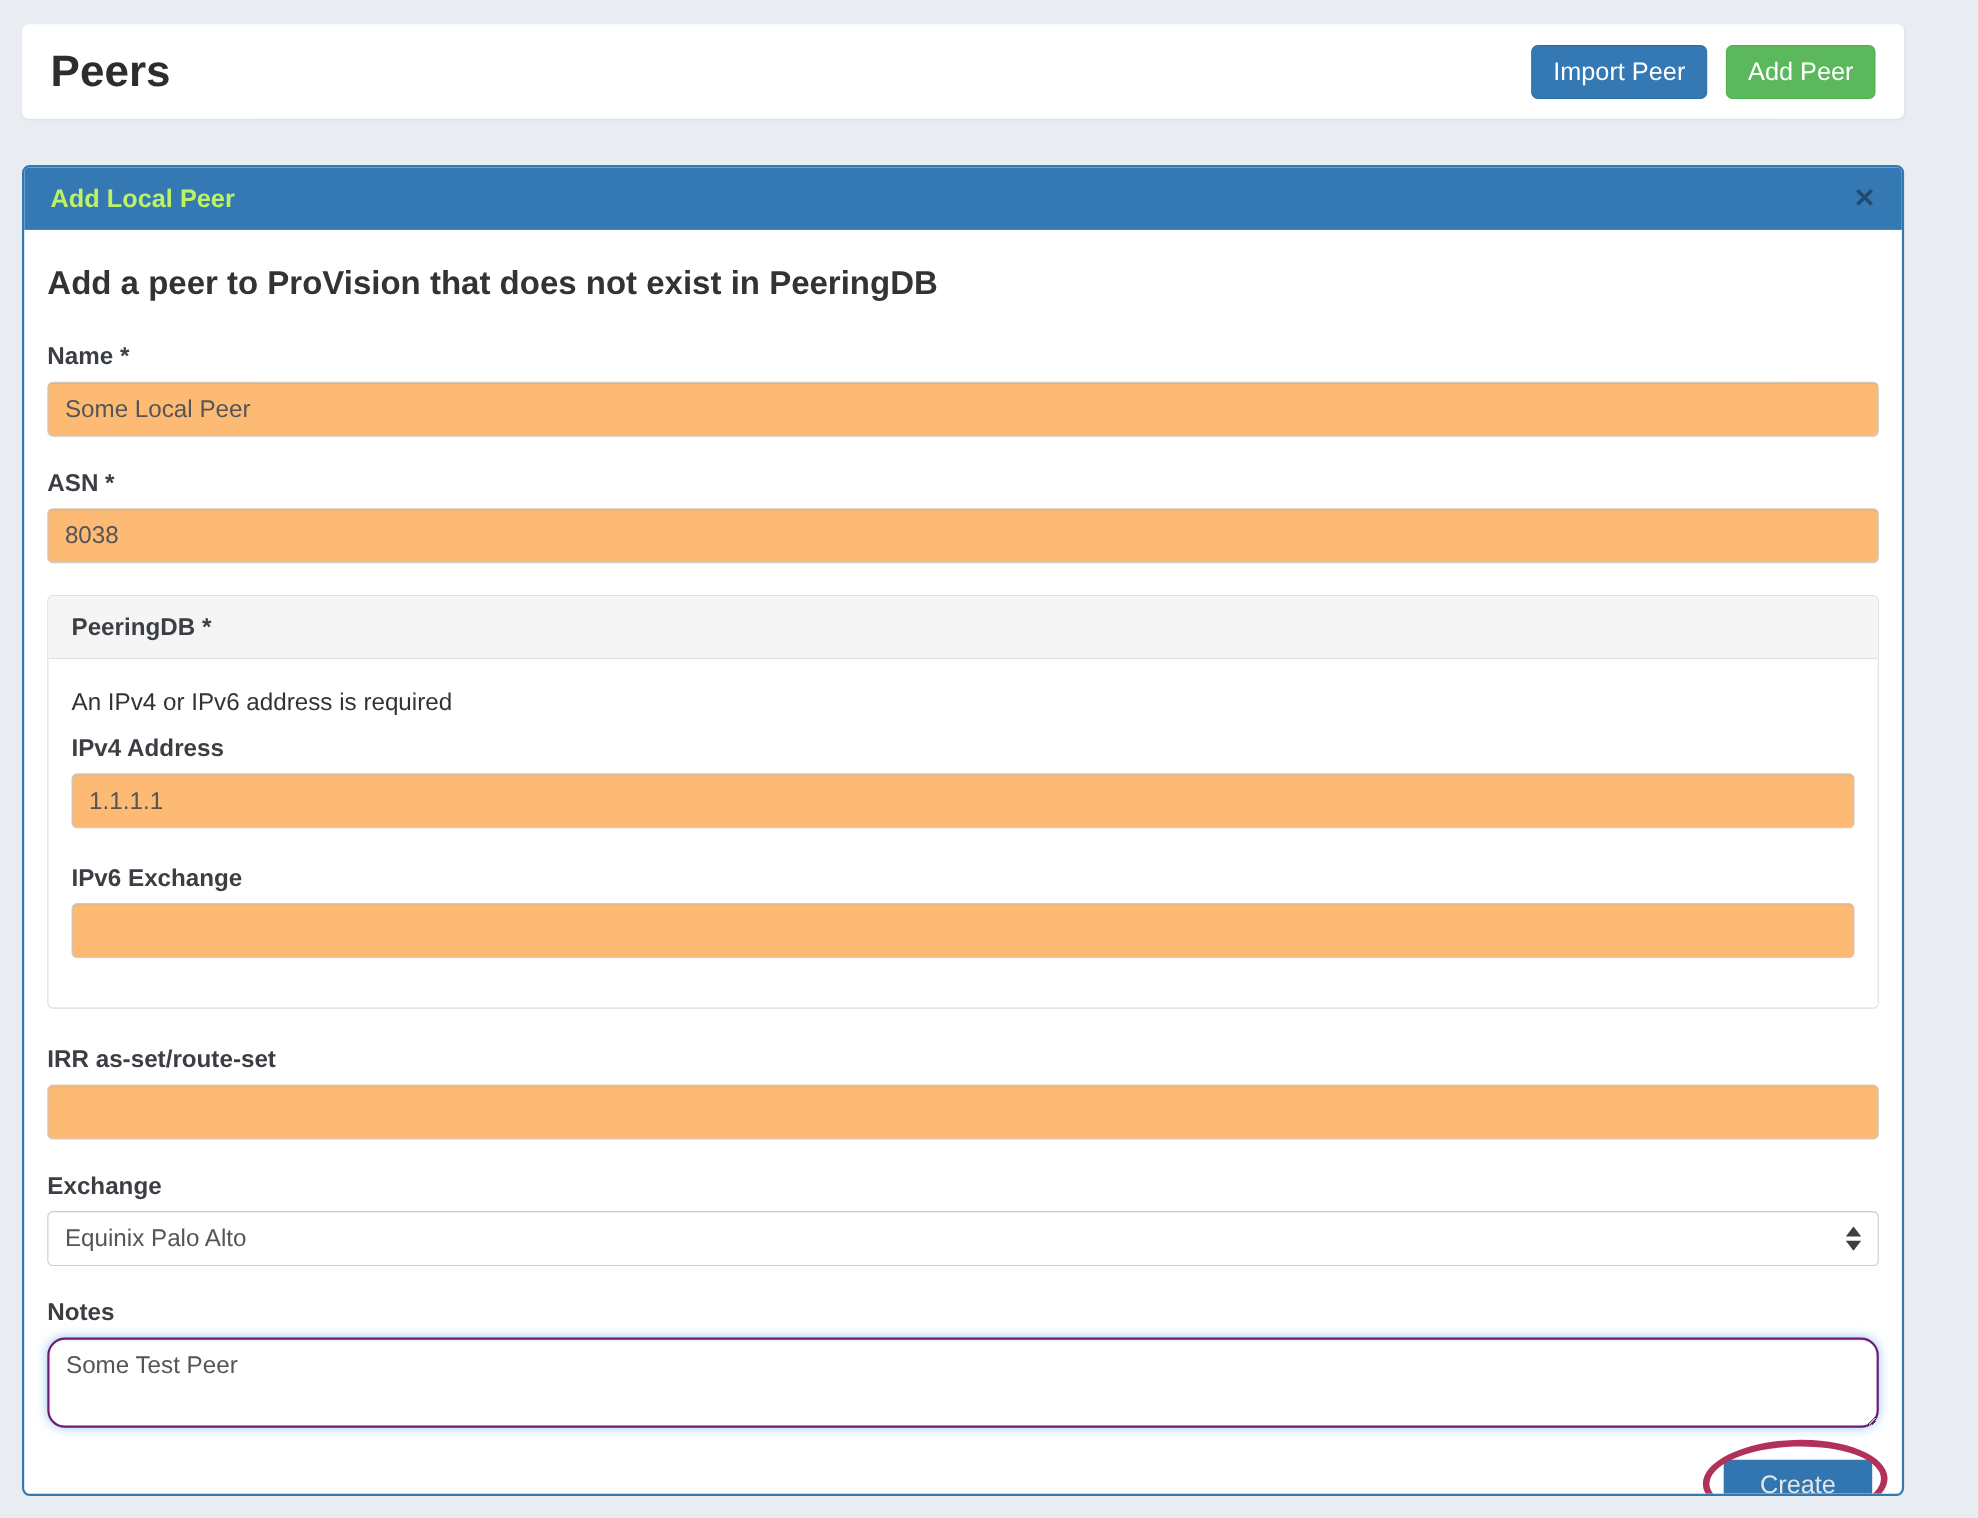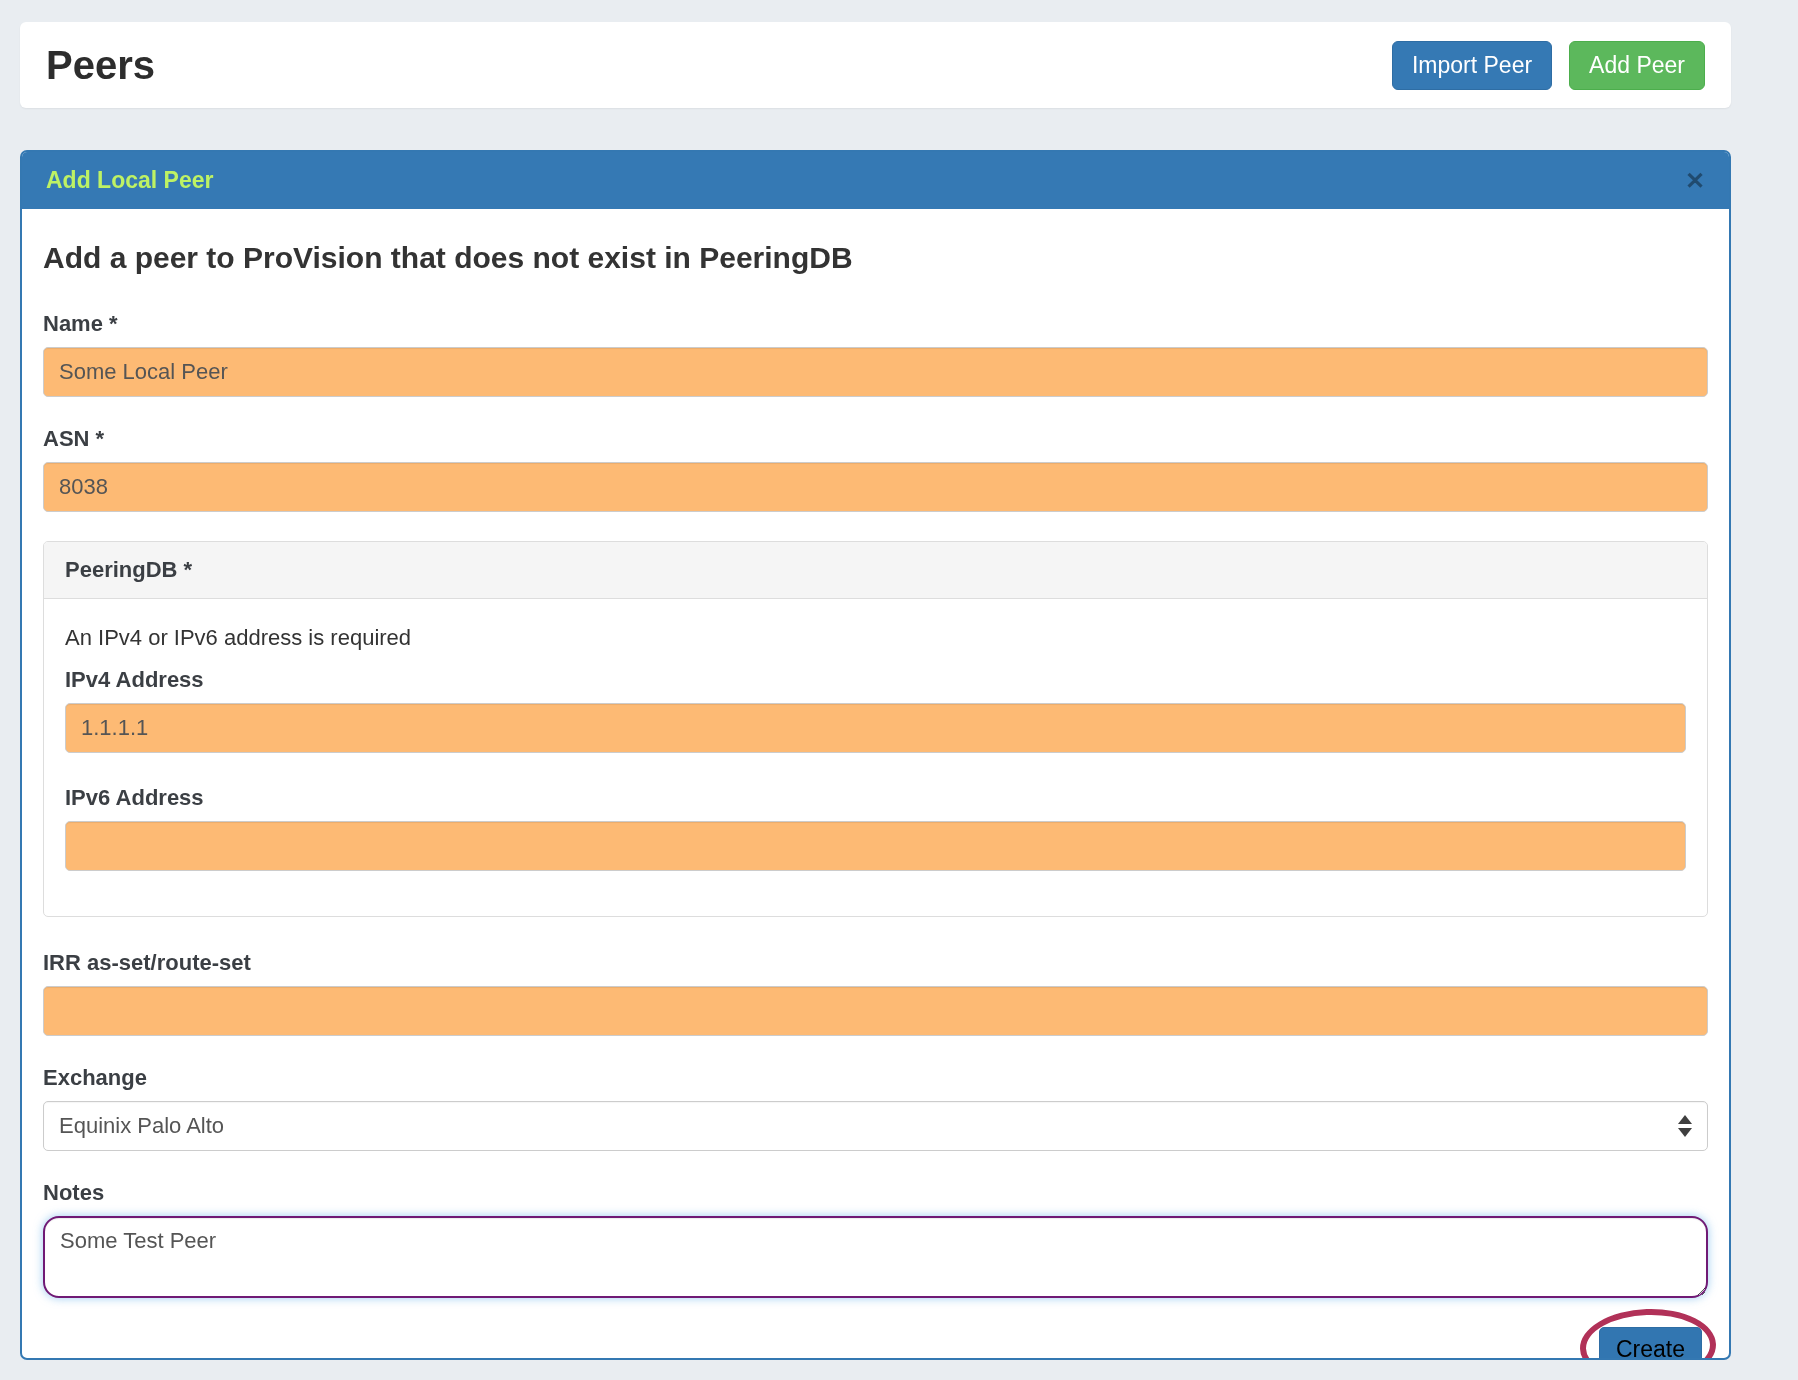--- a/index.html
+++ b/index.html
@@ -211,25 +211,25 @@
   .create-row {
     margin-top: auto;
     display: flex;
     justify-content: flex-end;
     padding-right: 6px;
   }
   .create-wrap { position: relative; }
   .btn-create {
     background: #3276b1;
     border: 1px solid #2e6da4;
-    color: #000000;
+    color: #e5e5e5;
     font-family: inherit;
     font-size: 23px;
     line-height: 1;
-    padding: 10px 16px;
+    padding: 10px 32px;
     border-radius: 5px;
     cursor: pointer;
   }
   .annotation-ellipse {
     position: absolute;
     left: -19px;
     right: -14px;
     top: -18px;
     bottom: -12px;
     border: 6px solid #b13158;
@@ -276,21 +276,21 @@
         <div class="sub-panel-heading">PeeringDB *</div>
         <div class="sub-panel-body">
           <p class="requirement">An IPv4 or IPv6 address is required</p>
 
           <div class="sub-group">
             <label class="field-label">IPv4 Address</label>
             <input class="form-control" type="text" value="1.1.1.1" style="">
           </div>
 
           <div class="sub-group">
-            <label class="field-label">IPv6 Address</label>
+            <label class="field-label">IPv6 Exchange</label>
             <input class="form-control" type="text" value="" style="">
           </div>
         </div>
       </div>
 
       <div class="form-group">
         <label class="field-label">IRR as-set/route-set</label>
         <input class="form-control" type="text" value="" style="">
       </div>
 

